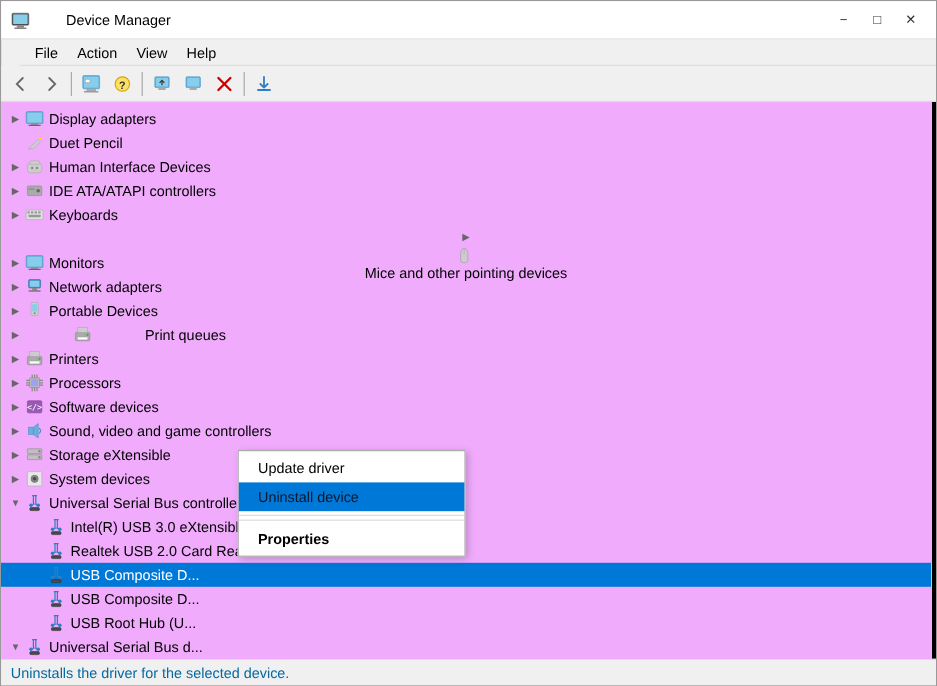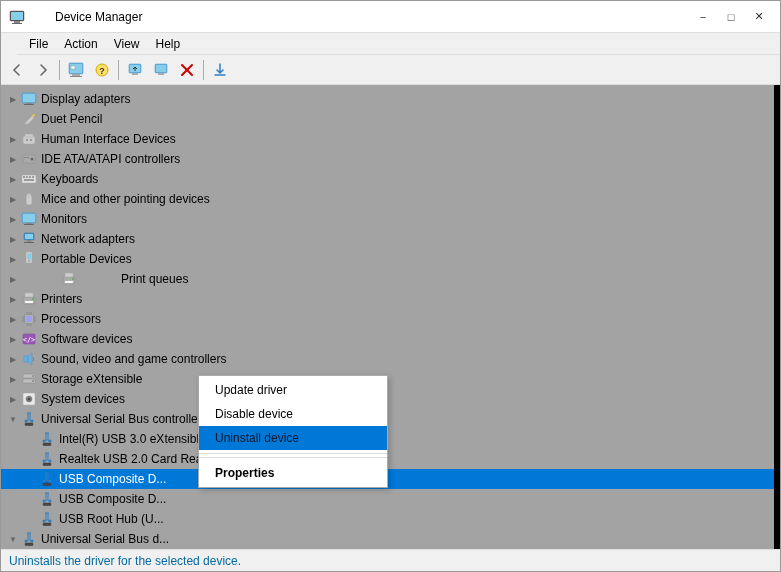--- a/index.html
+++ b/index.html
@@ -101,24 +101,24 @@
       background: #aaa;
       margin: 0 2px;
     }
     .content-area {
       flex: 1;
       display: flex;
       overflow: hidden;
     }
     .tree-panel {
       flex: 1;
-      background: #a3a3a3;
+      background: #f0abfc;
       overflow-y: auto;
       overflow-x: hidden;
-      border-right: 6px solid #000000;
+      border-right: 4px solid #000000;
       padding: 4px 0;
     }
     .tree-panel::-webkit-scrollbar { width: 16px; }
     .tree-panel::-webkit-scrollbar-track { background: #f0f0f0; }
     .tree-panel::-webkit-scrollbar-thumb { background: #c0c0c0; border: 3px solid #f0f0f0; }
     .status-bar {
       height: 22px;
       background: #f0f0f0;
       border-top: 1px solid #ddd;
       display: flex;
@@ -333,21 +333,21 @@
               <rect x="1" y="4" width="14" height="8" rx="1" fill="#e0e0e0" stroke="#aaa" stroke-width="0.5"></rect>
               <rect x="2" y="5" width="2" height="2" rx="0.3" fill="#999"></rect>
               <rect x="5" y="5" width="2" height="2" rx="0.3" fill="#999"></rect>
               <rect x="8" y="5" width="2" height="2" rx="0.3" fill="#999"></rect>
               <rect x="11" y="5" width="2" height="2" rx="0.3" fill="#999"></rect>
               <rect x="3" y="8" width="10" height="2" rx="0.3" fill="#999"></rect>
             </svg>
           </span>
           <span class="tree-label">Keyboards</span>
         </div>
-        <div class="tree-item" style="padding-left: 4px;">
+        <div class="tree-item" style="padding-left: 4px; flex-direction: column;">
           <span class="tree-toggle collapsed"></span>
           <span class="tree-icon">
             <svg width="16" height="16" viewBox="0 0 16 16">
               <path d="M5 8 Q5 2 8 2 Q11 2 11 8 L11 12 Q11 14 8 14 Q5 14 5 12 Z" fill="#ccc" stroke="#999" stroke-width="0.5"></path>
               <line x1="8" y1="2" x2="8" y2="7" stroke="#aaa" stroke-width="0.5"></line>
             </svg>
           </span>
           <span class="tree-label">Mice and other pointing devices</span>
         </div>
         <div class="tree-item" style="padding-left: 4px;">
@@ -577,21 +577,20 @@
               <path d="M8 9 L11 10" stroke="#2d7ec4" stroke-width="0.8"></path>
               <rect x="4" y="12" width="8" height="2.5" rx="1" fill="#4a4a4a" stroke="#333" stroke-width="0.5"></rect>
             </svg>
           </span>
           <span class="tree-label">Universal Serial Bus d...</span>
         </div>
       </div>
 
     <div class="context-menu" style="left: 197px; top: 290px; position:absolute;">
     <div class="ctx-item">Update driver</div>
-        <div class="ctx-item">Disable device</div>
         <div class="ctx-item highlighted">Uninstall device</div>
         <div class="ctx-separator"></div>
         <div class="ctx-separator"></div>
         <div class="ctx-item bold-item">Properties</div>
       </div>
   </div>
 
   <div class="status-bar">
     <span>Uninstalls the driver for the selected device.</span>
   </div>

